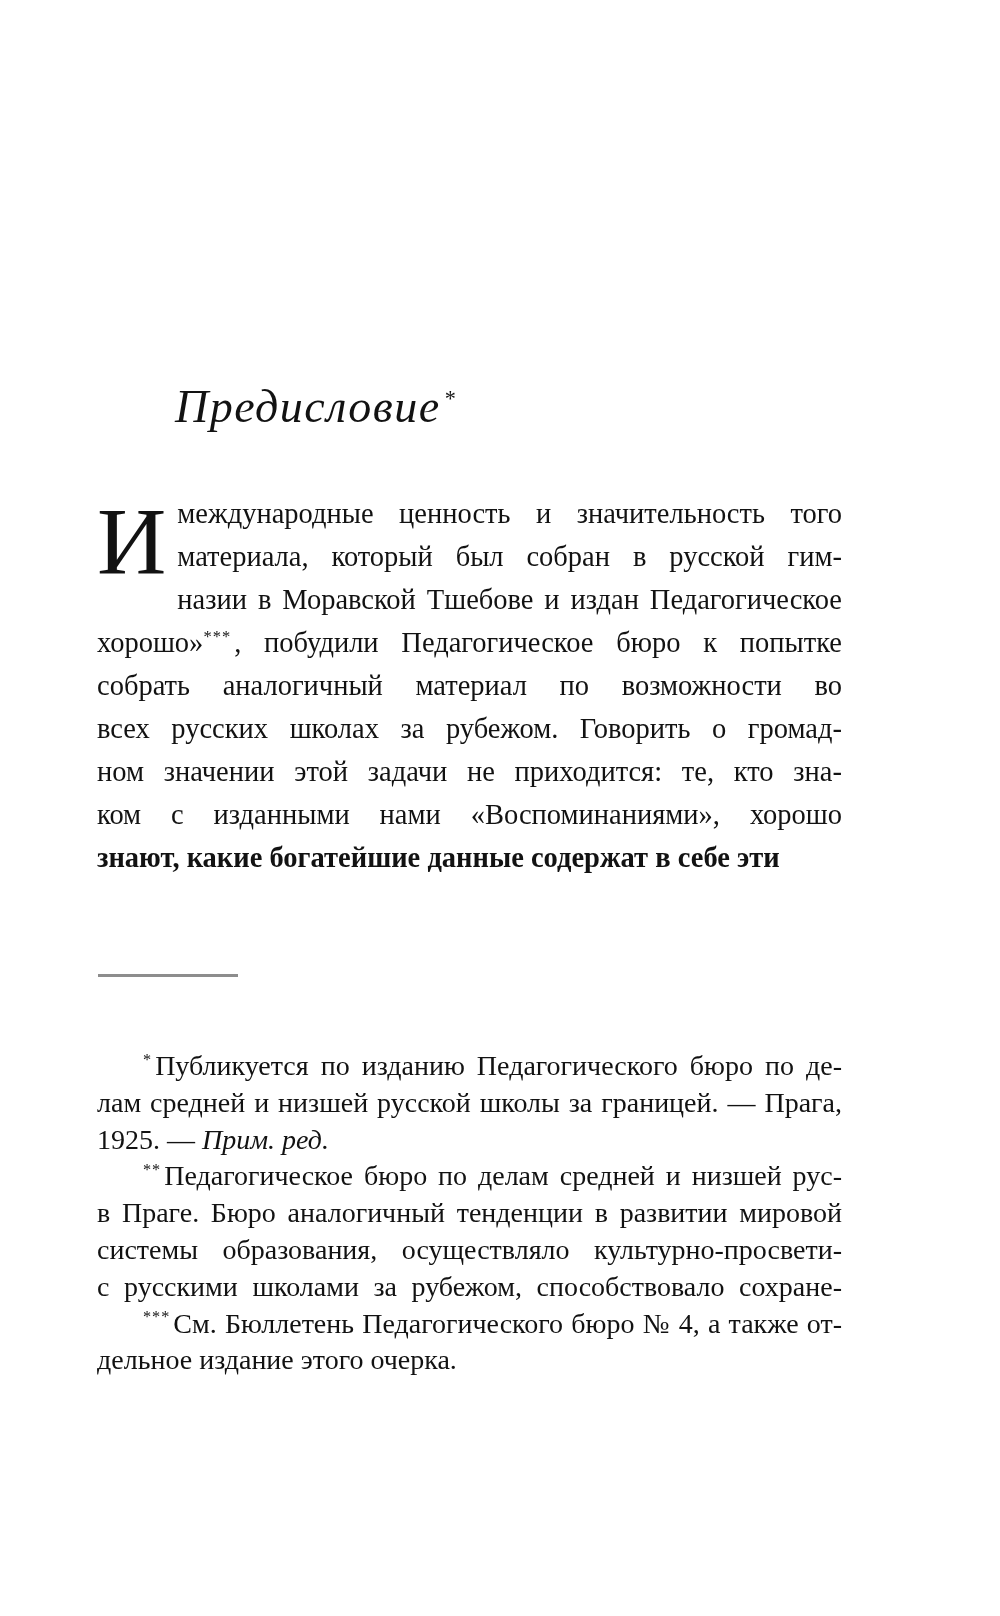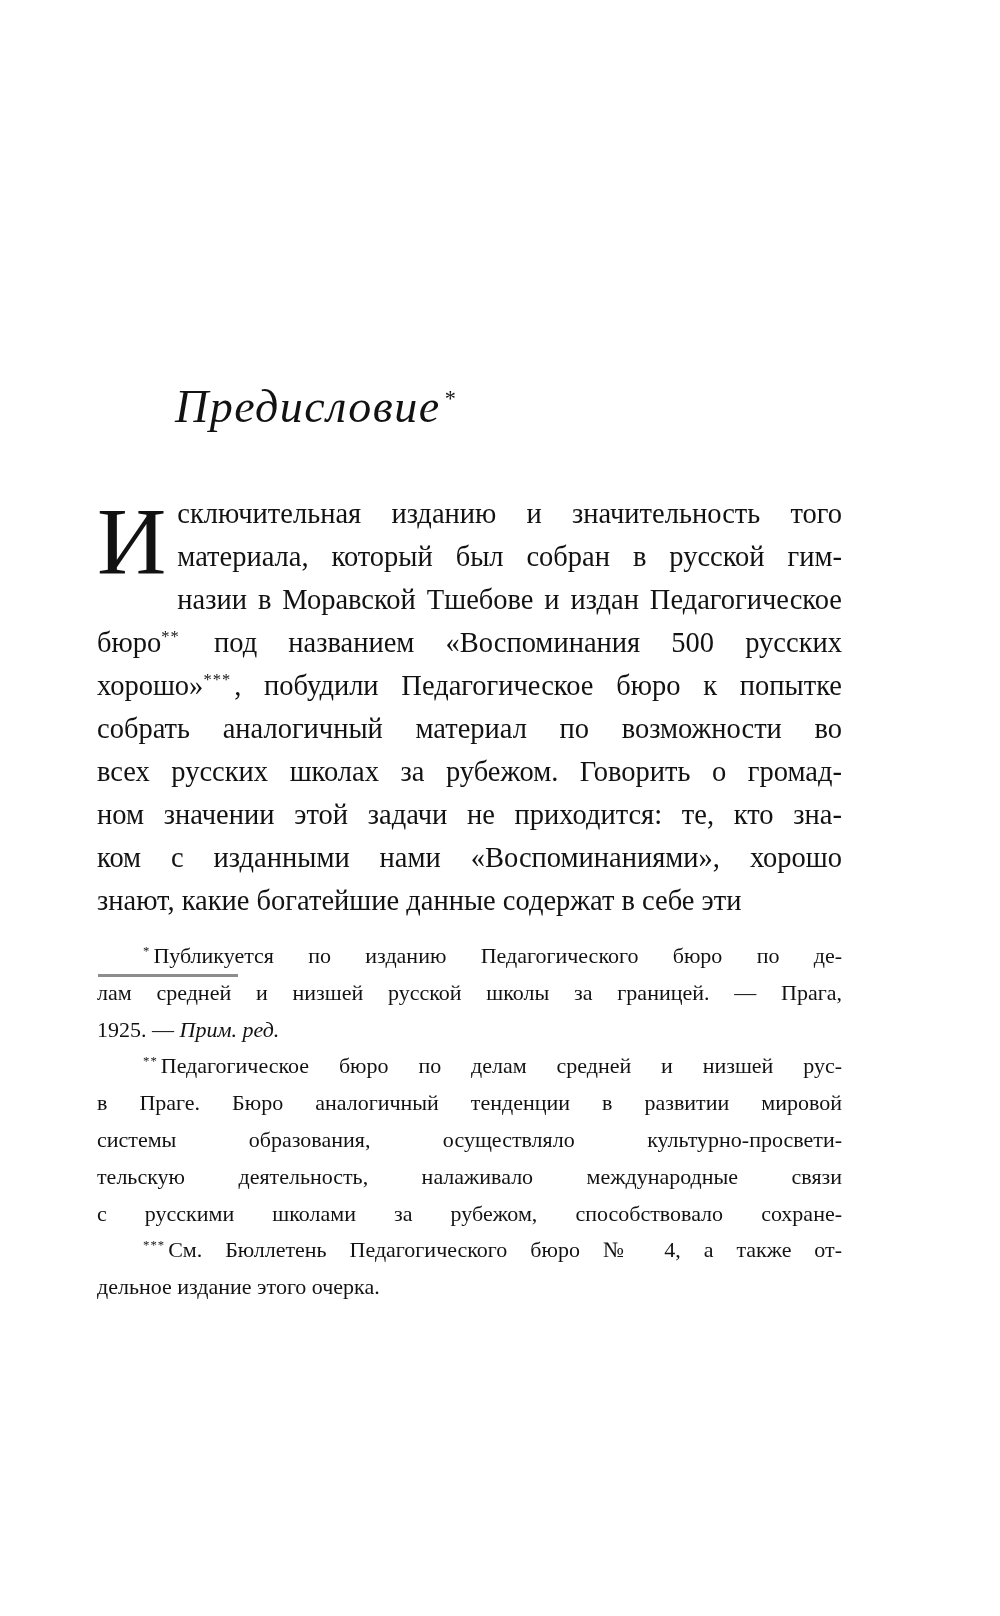--- a/index.html
+++ b/index.html
@@ -44,21 +44,21 @@
     line-height: 100px;
     font-size: 96px;
     padding-right: 11px;
     font-weight: 400;
   }
   .tline {
     line-height: 43px;
     text-align: justify;
     text-align-last: justify;
   }
-  .tline.last { text-align-last: left; }
+  .tline.last { text-align-last: left; font-weight: bold; }
   .fline {
     line-height: 36.8px;
     text-align: justify;
     text-align-last: justify;
   }
   .fline.last { text-align-last: left; }
   .fline.indent { text-indent: 46px; }
   sup.marker {
     font-size: 0.58em;
     vertical-align: super;
@@ -70,40 +70,39 @@
   .footnote-rule {
     position: absolute;
     top: 974px;
     left: 98px;
     width: 140px;
     height: 3px;
     background: #8d8d8d;
   }
   .footnotes {
     position: absolute;
-    top: 938px;
+    top: 1048px;
     left: 97px;
     width: 745px;
-    font-size: 22px;
+    font-size: 28px;
   }
 </style>
 </head>
 <body>
 
 <div class="page">
 
   <h1 class="title"><span>Предисловие</span><sup>*</sup></h1>
 
   <div class="main-para">
     <span class="dropcap">И</span>
     <div id="para-lines">
-        <div class="tline"><span>сключительная изданию и значительность того</span></div>
+        <div class="tline"><span>международные ценность и значительность того</span></div>
         <div class="tline"><span>материала, который был собран в русской гим-</span></div>
         <div class="tline"><span>назии в Моравской Тшебове и издан Педагогическое</span></div>
-        <div class="tline"><span>бюро</span><sup class="marker">**</sup><span> под названием «Воспоминания 500 русских</span></div>
         <div class="tline"><span>хорошо»</span><sup class="marker">***</sup><span>, побудили Педагогическое бюро к попытке</span></div>
         <div class="tline"><span>собрать аналогичный материал по возможности во</span></div>
         <div class="tline"><span>всех русских школах за рубежом. Говорить о громад-</span></div>
         <div class="tline"><span>ном значении этой задачи не приходится: те, кто зна-</span></div>
         <div class="tline"><span>ком с изданными нами «Воспоминаниями», хорошо</span></div>
         <div class="tline last"><span>знают, какие богатейшие данные содержат в себе эти</span></div>
       </div>
   </div>
 
   <div class="footnote-rule"></div>
@@ -111,21 +110,20 @@
   <div class="footnotes" id="footnotes-list">
       <div>
         <div class="fline indent"><sup class="marker">*</sup><span>Публикуется по изданию Педагогического бюро по де-</span></div>
         <div class="fline"><span>лам средней и низшей русской школы за границей. — Прага,</span></div>
         <div class="fline last"><span>1925. — </span><em>Прим. ред.</em></div>
       </div>
       <div>
         <div class="fline indent"><sup class="marker">**</sup><span>Педагогическое бюро по делам средней и низшей рус-</span></div>
         <div class="fline"><span>в Праге. Бюро аналогичный тенденции в развитии мировой</span></div>
         <div class="fline"><span>системы образования, осуществляло культурно-просвети-</span></div>
-        <div class="fline"><span>тельскую деятельность, налаживало международные связи</span></div>
         <div class="fline"><span>с русскими школами за рубежом, способствовало сохране-</span></div>
       </div>
       <div>
         <div class="fline indent"><sup class="marker">***</sup><span>См. Бюллетень Педагогического бюро № 4, а также от-</span></div>
         <div class="fline last"><span>дельное издание этого очерка.</span></div>
       </div>
     </div>
 
 </div>
 

